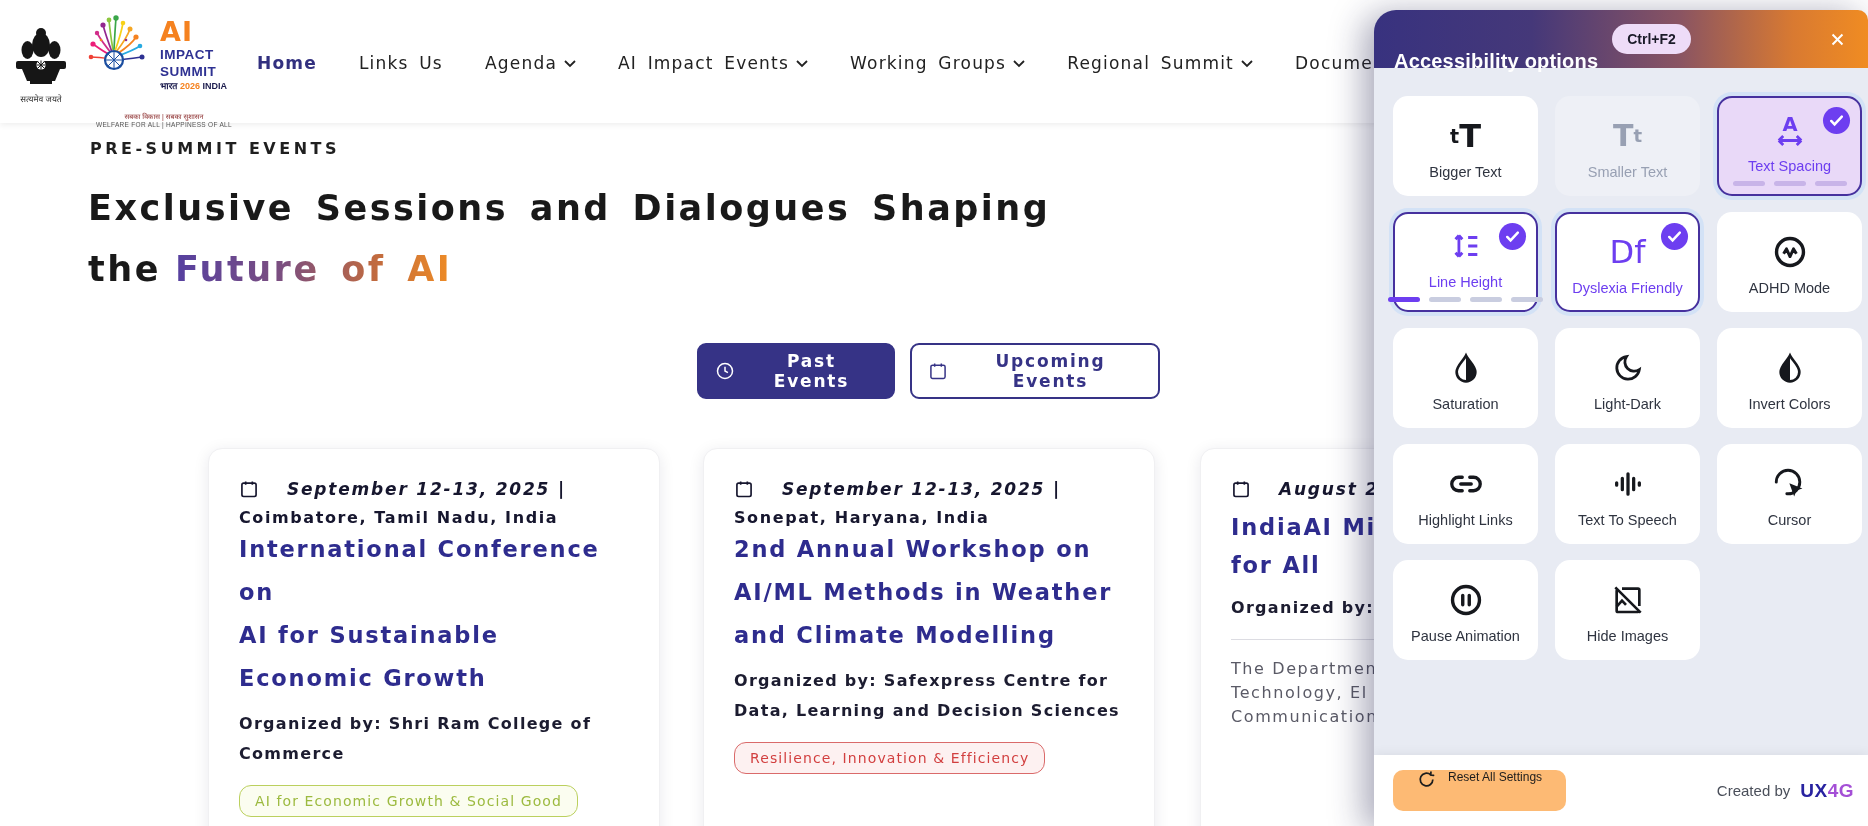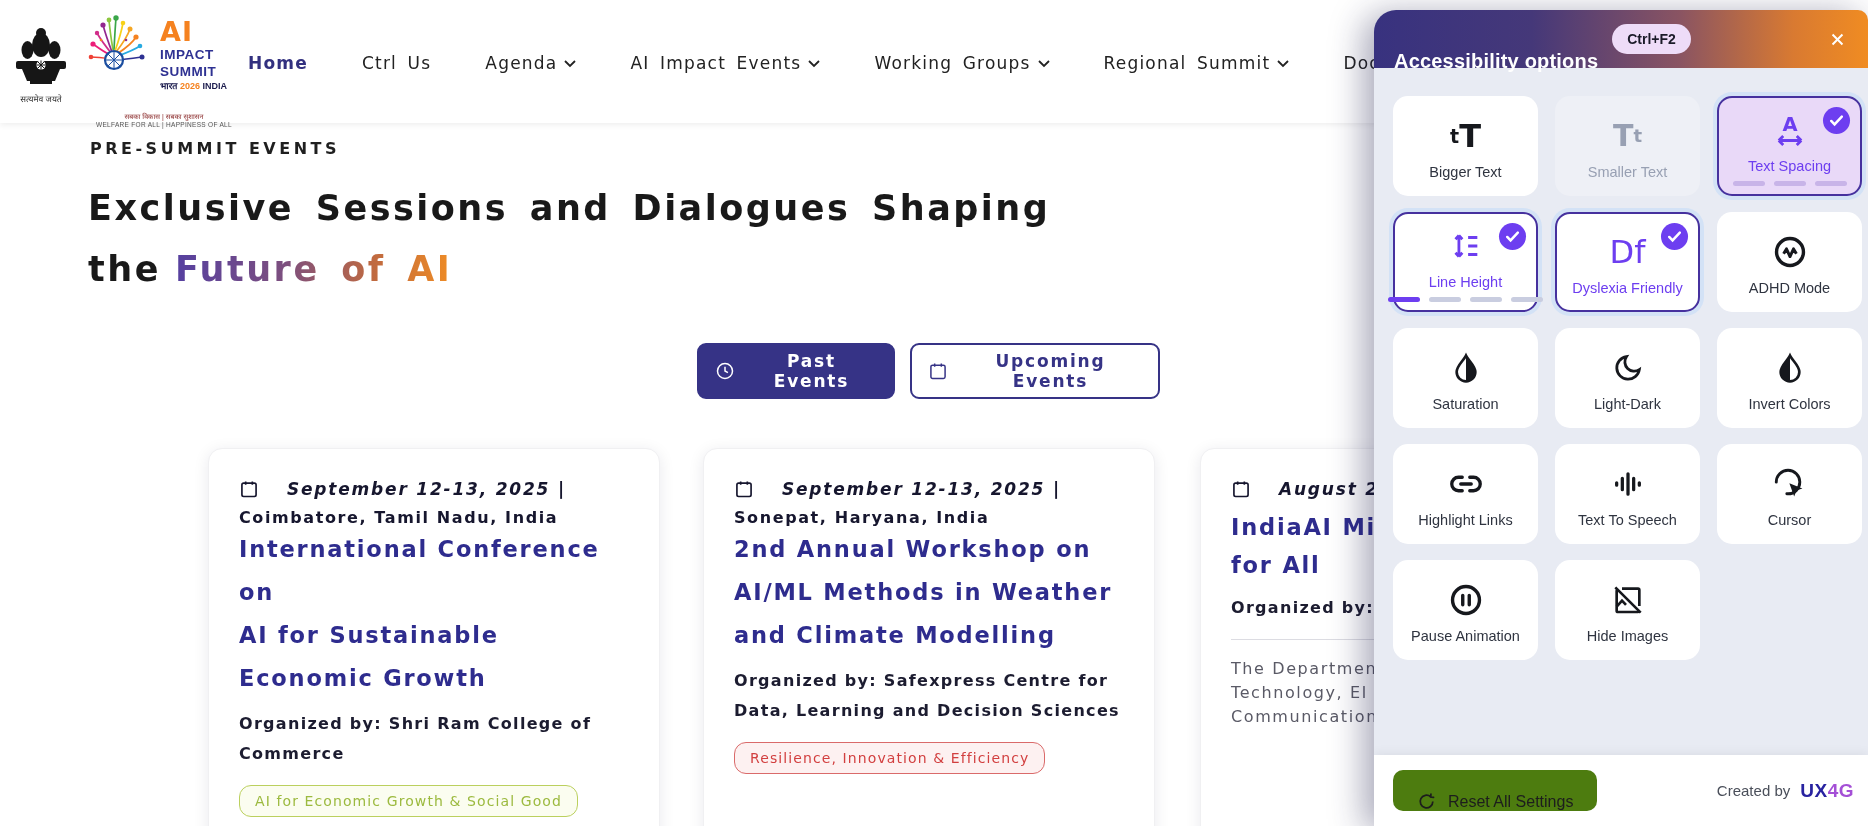--- a/index.html
+++ b/index.html
@@ -12,21 +12,21 @@
   .emblem { position:absolute; left:14px; top:20px; width:54px; height:96px; }
   .burst  { position:absolute; left:84px; top:12px; width:72px; height:86px; }
   .logo-text { position:absolute; left:160px; top:18px; width:95px; line-height:1; }
   .logo-ai { font-size:27px; font-weight:bold; color:#f58220; font-family:"DejaVu Sans",sans-serif; letter-spacing:1px;}
   .logo-l1 { font-size:13.5px; font-weight:bold; color:#2e3192; letter-spacing:.5px; margin-top:3px;}
   .logo-sub { font-size:9px; font-weight:bold; color:#1b1b4d; margin-top:4px; white-space:nowrap;}
   .logo-sub b { color:#f58220; }
   .taglines { position:absolute; left:84px; top:112px; width:160px; text-align:center; }
   .tg1 { font-size:7px; color:#8a2a2a; white-space:nowrap;}
   .tg2 { font-size:6.5px; color:#555; letter-spacing:.3px; white-space:nowrap;}
-  .nav-links { position:absolute; left:248px; top:53px; display:flex; gap:54px; white-space:nowrap;}
+  .nav-links { position:absolute; left:257px; top:53px; display:flex; gap:42px; white-space:nowrap;}
   .nav-link { display:flex; align-items:center; gap:7px; font-size:17px; color:#222;
               letter-spacing:1.2px; word-spacing:4px; text-decoration:none; cursor:pointer;
               font-family:"DejaVu Sans",sans-serif; font-weight:500;}
   .nav-link.active { color:#32307f; font-weight:bold; }
   .chev { width:12px; height:8px; margin-top:2px;}
 
   
   .eyebrow { position:absolute; left:90px; top:139px; font-size:16px; font-weight:bold;
              letter-spacing:3.5px; color:#1f1f1f; font-family:"DejaVu Sans",sans-serif;}
   .h1 { position:absolute; left:88px; top:178px; font-family:"DejaVu Sans",sans-serif;
@@ -87,22 +87,22 @@
   .opt.selected .opt-icon, .opt.selected .opt-label { color:#6d3ef0; }
   .opt.lav { background:#e9d9f8; }
   .badge { position:absolute; top:8px; right:9px; width:29px; height:29px; }
   .dashes { display:flex; gap:9px; margin-top:7px; }
   .dashes i { width:32px; height:5px; border-radius:3px; background:#c9cde0; }
   .opt.lav .dashes i { background:#c8b4e8; }
   .dashes i.on { background:#6d3ef0; }
   .glyph { font-family:"DejaVu Sans",sans-serif; font-weight:bold; line-height:1;}
   .p-foot { position:absolute; left:0; bottom:0; width:100%; height:71px; background:#fff;
             box-shadow:0 -2px 10px rgba(0,0,0,.06); display:flex; align-items:center; padding:0 14px 0 19px;}
-  .reset-btn { display:flex; align-items:flex-end; gap:12px; background:#4d7c0f; border:none;
-               border-radius:10px; height:41px; padding:0 24px; font-size:16px; color:#1d1d1d;
+  .reset-btn { display:flex; align-items:flex-start; gap:12px; background:#fdba74; border:none;
+               border-radius:10px; height:41px; padding:0 24px; font-size:12px; color:#1d1d1d;
                font-family:"Liberation Sans",sans-serif; cursor:pointer;}
   .created { margin-left:auto; display:flex; align-items:center; gap:10px; font-size:15px; color:#4a4f5a;}
   .ux4g { font-size:19px; font-weight:bold; letter-spacing:.5px; cursor:pointer;}
   .ux4g .ux { color:#2823a0; } .ux4g .g4 { color:#a44fd6; }
 </style>
 </head>
 <body>
 
 <header class="navbar">
   <svg class="emblem" viewBox="0 0 54 96">
@@ -168,21 +168,21 @@
   <div class="taglines">
     <div class="tg1">सबका विकास | सबका सुशासन</div>
     <div class="tg2">WELFARE FOR ALL | HAPPINESS OF ALL</div>
   </div>
 
   <nav class="nav-links">
     <a class="nav-link active">
         <span>Home</span>
       </a>
     <a class="nav-link">
-        <span>Ctrl Us</span>
+        <span>Links Us</span>
       </a>
     <a class="nav-link">
         <span>Agenda</span>
       <svg class="chev" viewBox="0 0 12 8">
           <path d="M1 1l5 5 5-5" fill="none" stroke="#222" stroke-width="1.8"></path>
         </svg>
       </a>
     <a class="nav-link">
         <span>AI Impact Events</span>
       <svg class="chev" viewBox="0 0 12 8">

